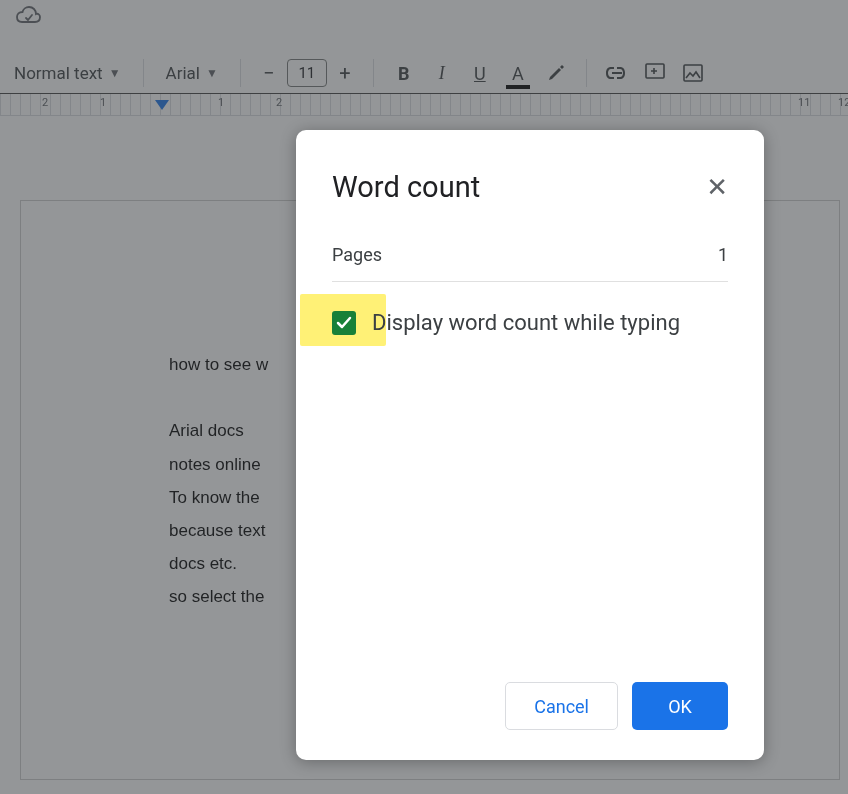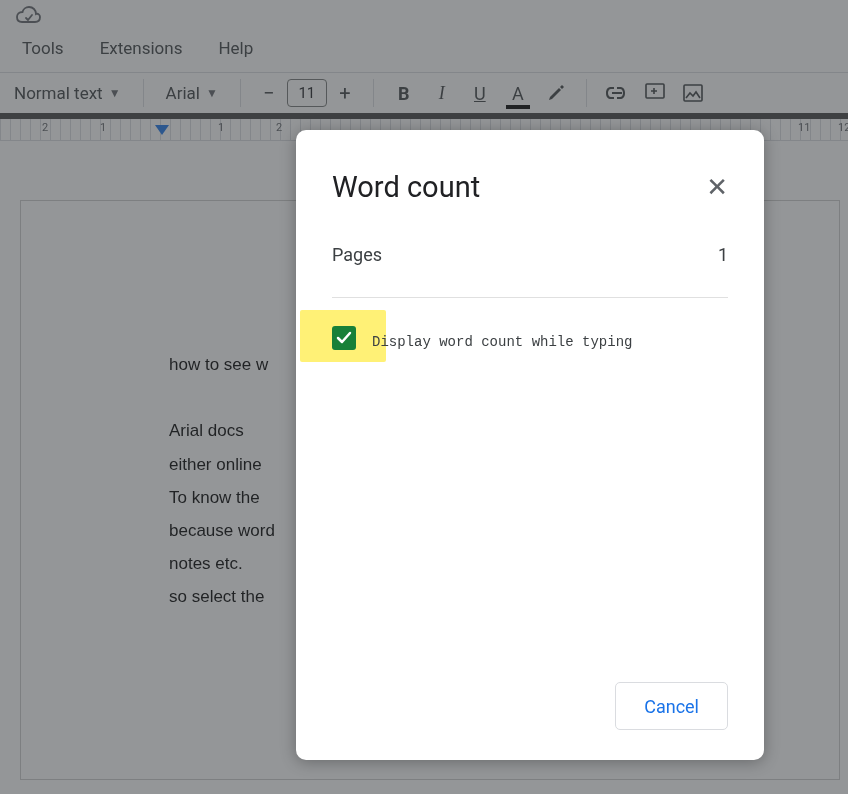--- a/index.html
+++ b/index.html
@@ -27,23 +27,24 @@
     display: flex; gap: 24px;
     padding: 8px 16px 10px 16px;
     color: #202124;
     font-size: 17px;
     border-bottom: 1px solid #dadce0;
   }
   .toolbar {
     display: flex; align-items: center;
     gap: 10px;
     padding: 6px 8px;
-    border-bottom: 6px solid #404040;
+    border-bottom: 1px solid #404040;
     font-size: 17px;
     color: #202124;
+    margin-top: 27px;
   }
   .tb-sep { width:1px; height:28px; background:#dadce0; margin: 0 6px; }
   .tb-item { padding: 4px 6px; display:flex; align-items:center; gap:6px; color:#3c4043; }
   .chev { font-size: 12px; color:#5f6368; }
   .font-size-group { display:flex; align-items:center; gap:6px; }
   .fs-box {
     border:1px solid #747775; border-radius:4px;
     width:40px; height:28px; display:flex; align-items:center; justify-content:center;
     font-size:15px;
   }
@@ -92,30 +93,29 @@
     box-shadow: 0 2px 16px rgba(0,0,0,0.3);
     padding: 40px 36px 30px 36px;
     display:flex; flex-direction:column;
   }
   .dlg-header { display:flex; justify-content:space-between; align-items:center; margin-bottom:40px; }
   .dlg-title { font-size:29px; color:#202124; font-weight:400; }
   .dlg-close { font-size:26px; color:#5f6368; font-weight:300; cursor:pointer; }
   .stat-row {
     display:flex; justify-content:space-between;
     font-size:18px; color:#3c4043;
-    padding-bottom:32px;
+    padding-bottom:16px;
     border-bottom:1px solid #e0e0e0;
     margin-bottom:28px;
   }
   .stat-row:last-of-type { margin-bottom: 40px; }
   .chk-row {
-    display:flex; align-items:flex-end; gap:16px;
-    font-size:14px; color:#3c4043;
+    display:flex; align-items:center; gap:16px;
+    font-size:22px; color:#3c4043;
     position:relative;
-    font-family:Liberation Mono, monospace;
   }
   .chk-highlight {
     position:absolute;
     left:-32px; top:-16px;
     width:86px; height:52px;
     background:#fff176;
     z-index:-1;
     border-radius:2px;
   }
   .checkbox {
@@ -146,25 +146,20 @@
 <div class="backdrop">
   <div class="cloud-row">
     <span>
       <svg width="26" height="20" viewBox="0 0 26 20">
           <path d="M20 8c0-4-3-7-7-7-3 0-6 2-6.5 5C3 6 1 8 1 11c0 3 2 5 5 5h13c3 0 5-2 5-5 0-2-2-4-4-3z" fill="none" stroke="#5f6368" stroke-width="1.8"></path>
           <path d="M10 12l2 2 4-5" fill="none" stroke="#5f6368" stroke-width="1.8" stroke-linecap="round" stroke-linejoin="round"></path>
         </svg>
     </span>
   </div>
 
-  <div class="menu-row">
-    <span class="tb-item">Tools</span>
-    <span class="tb-item">Extensions</span>
-    <span class="tb-item">Help</span>
-  </div>
 
   <div class="toolbar">
     <div class="tb-item">
       <span>Normal text</span>
       <span class="chev">▼</span>
     </div>
     <div class="tb-sep"></div>
     <div class="tb-item">
       <span>Arial</span>
       <span class="chev">▼</span>
@@ -214,26 +209,26 @@
     <span style="left:798px">11</span>
     <span style="left:838px">12</span>
     <div class="ruler-indent"></div>
   </div>
 
   <div class="page">
     <p><span>how to see w</span></p>
     <p><span></span>&nbsp;</p>
     <p><span>Arial docs</span>
        </p>
-    <p><span>either online</span></p>
+    <p><span>notes online</span></p>
     <p><span>To know the</span>
        </p>
-    <p><span>because word</span>
-       </p>
-    <p><span>notes etc.</span></p>
+    <p><span>because text</span>
+       </p>
+    <p><span>docs etc.</span></p>
     <p><span>so select the</span>
        </p>
   </div>
 </div>
 
 <div class="dim"></div>
 
 <div class="dialog">
   <div class="dlg-header">
     <div class="dlg-title">Word count</div>
@@ -250,14 +245,15 @@
     <div class="checkbox">
       <svg width="16" height="14" viewBox="0 0 16 14">
           <path d="M2 7l4 4 8-9" fill="none" stroke="#fff" stroke-width="2.5" stroke-linecap="round" stroke-linejoin="round"></path>
         </svg>
     </div>
     <span>Display word count while typing</span>
   </div>
 
   <div class="dlg-actions">
     <div class="btn btn-cancel">Cancel</div>
+    <div class="btn btn-ok">OK</div>
   </div>
 </div>
 
 </body></html>

